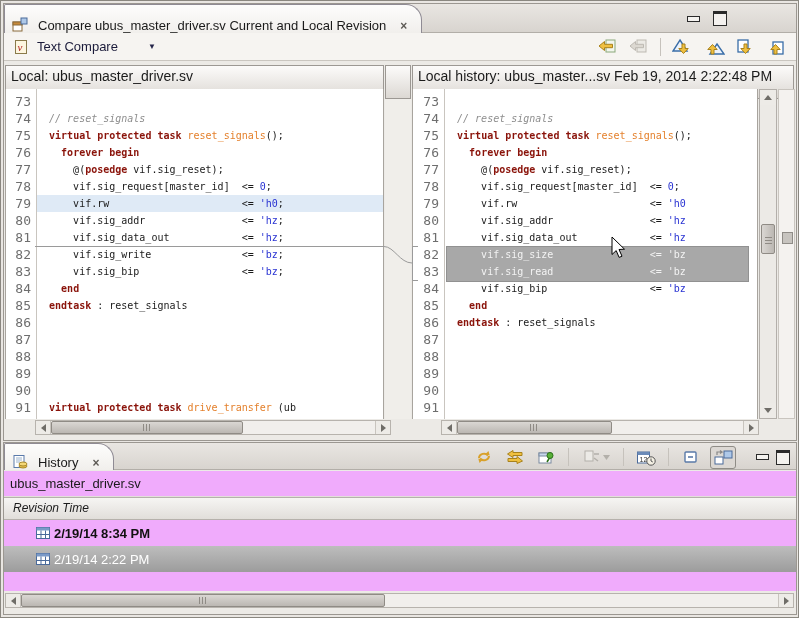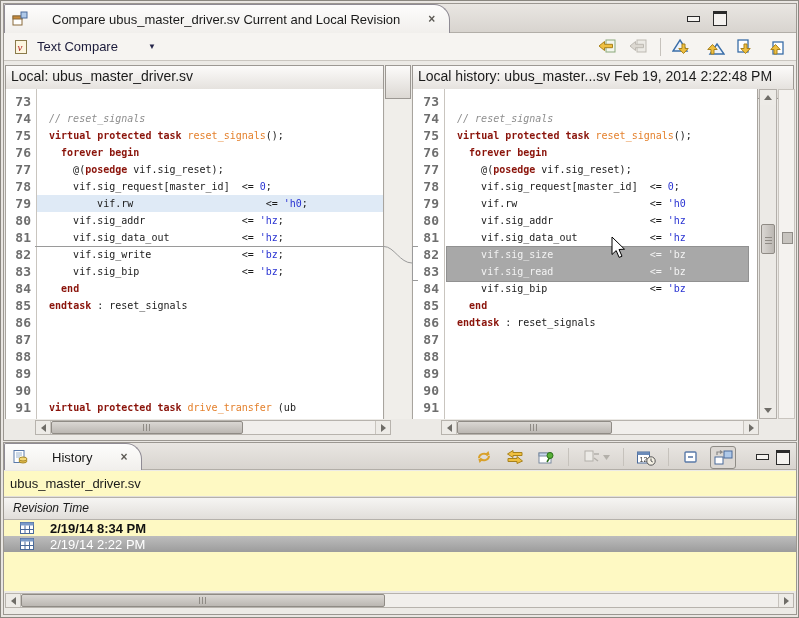--- a/index.html
+++ b/index.html
@@ -5,21 +5,21 @@
   html,body{margin:0;padding:0;background:#fff;}
   .window{position:relative;width:799px;height:618px;background:#e9e6e2;border:1px solid #8a8780;
           box-sizing:border-box;overflow:hidden;font-family:"Liberation Sans",sans-serif;color:#1a1a1a;}
   .abs{position:absolute;box-sizing:border-box;}
 
   
   .frame{border:1px solid #9b9791;background:#eceae6;}
 
   
   .tabstrip{background:linear-gradient(#e9e6e2,#d8d4cf);border-bottom:1px solid #b2aea8;}
-  .etab{display:flex;align-items:center;gap:24px;padding:0 14px 0 7px;
+  .etab{display:flex;align-items:flex-end;gap:10px;padding:0 14px 0 7px;
         background:linear-gradient(#fdfdfc,#f1efec);border:1px solid #8f8b94;border-bottom:none;
         border-radius:2px 16px 0 0;font-size:13px;z-index:3;}
   .etab .title{white-space:nowrap;}
   .close-x{font-size:12px;font-weight:bold;color:#5d5a55;margin-left:4px;cursor:default;}
   .winbtns{display:flex;align-items:center;gap:13px;z-index:3;}
   .min-glyph{width:11px;height:4px;border:1px solid #2b2b2b;background:#f4f2ef;}
   .max-glyph{width:12px;height:11px;border:1px solid #2b2b2b;border-top:3px solid #2b2b2b;background:#f4f2ef;}
 
   
   .toolbar{background:#f6f4f1;border-bottom:1px solid #cac6c0;display:flex;align-items:center;z-index:2;}
@@ -33,24 +33,24 @@
 
   
   .pane-header{height:34px;border:1px solid #9c9893;background:linear-gradient(#fcfbfa,#dcd8d3);
                font-size:14px;line-height:21px;padding-left:5px;color:#1b1b1b;white-space:nowrap;overflow:hidden;z-index:2;}
 
   
   .pane{background:#fff;display:flex;overflow:hidden;border-left:1px solid #a8a49e;border-right:1px solid #a8a49e;z-index:2;}
   .lnums{width:30px;flex:none;border-right:1px solid #c9c5bf;padding-top:4px;
          font-family:"DejaVu Sans Mono",monospace;font-size:13px;color:#6e6e6e;text-align:right;background:#fff;}
   .right .lnums{width:31px;}
-  .ln{height:17px;line-height:17px;padding-right:5px;font-weight:bold;}
+  .ln{height:17px;line-height:17px;padding-right:5px;}
   .code-lines{flex:1;padding-top:4px;font-family:"DejaVu Sans Mono",monospace;font-size:10px;position:relative;overflow:hidden;}
   .row{height:17px;line-height:17px;white-space:pre;position:relative;z-index:1;}
-  .row.hl-line{background:var(--line-highlight);padding-left:24px;}
+  .row.hl-line{background:var(--line-highlight);}
   .tk-pl{color:var(--plain);}
   .tk-kw{color:var(--kw);font-weight:bold;}
   .tk-cm{color:var(--cm);font-style:italic;}
   .tk-fn{color:var(--fn);}
   .tk-val{color:var(--val);}
   .row.inv span{color:var(--diff-text) !important;font-style:normal;}
   .diff-block{position:absolute;left:1px;top:157px;width:301px;height:34px;background:var(--diff-bg);
               border:1px solid #919191;z-index:0;}
   .gutter{background:#f0eeea;z-index:1;}
 
@@ -70,25 +70,25 @@
             border:1px solid #8f8b85;border-radius:2px;display:flex;align-items:center;justify-content:center;}
   .grip-h{width:9px;height:7px;background:repeating-linear-gradient(90deg,#8f8b85 0 1px,transparent 1px 3px);}
   .grip-v{width:7px;height:9px;background:repeating-linear-gradient(0deg,#8f8b85 0 1px,transparent 1px 3px);}
   .v-btn{position:absolute;left:0;right:0;height:15px;background:#edebe7;display:flex;align-items:center;justify-content:center;}
   .v-thumb{position:absolute;left:1px;right:1px;background:linear-gradient(90deg,#dad7d3,#bbb7b2);
            border:1px solid #8f8b85;border-radius:2px;display:flex;align-items:center;justify-content:center;}
   .overview{background:#f4f2ef;border:1px solid #c9c5bf;z-index:2;}
   .ov-marker{position:absolute;left:3px;top:142px;width:9px;height:10px;background:#c7c4bf;border:1px solid #8f8c87;}
 
   
-  .hist-content{background:#fef9c3;z-index:2;}
+  .hist-content{background:#f0abfc;z-index:2;}
   .hist-file{height:25px;line-height:25px;padding-left:6px;font-size:13px;border-bottom:1px solid #e2dfda;}
   .hist-colhdr{height:21px;line-height:20px;padding-left:9px;font-size:12px;color:#1c1c1c;
                background:linear-gradient(#f6f5f3,#e1deda);border-top:1px solid #b5b1ab;border-bottom:1px solid #b5b1ab;font-style:italic;}
-  .hist-row{display:flex;align-items:center;height:16px;padding-left:16px;gap:16px;font-size:13px;color:#111;}
+  .hist-row{display:flex;align-items:center;height:26px;padding-left:32px;gap:4px;font-size:13px;color:#111;}
   .hist-row.bold .rev-time{font-weight:bold;}
   .hist-row.selected{background:linear-gradient(#bdbdbd,#9c9c9c);color:#fff;}
   .rev-time{white-space:nowrap;}
 
   .overlay{pointer-events:none;z-index:40;}
 </style>
 </head>
 <body>
 
 <div class="window">

